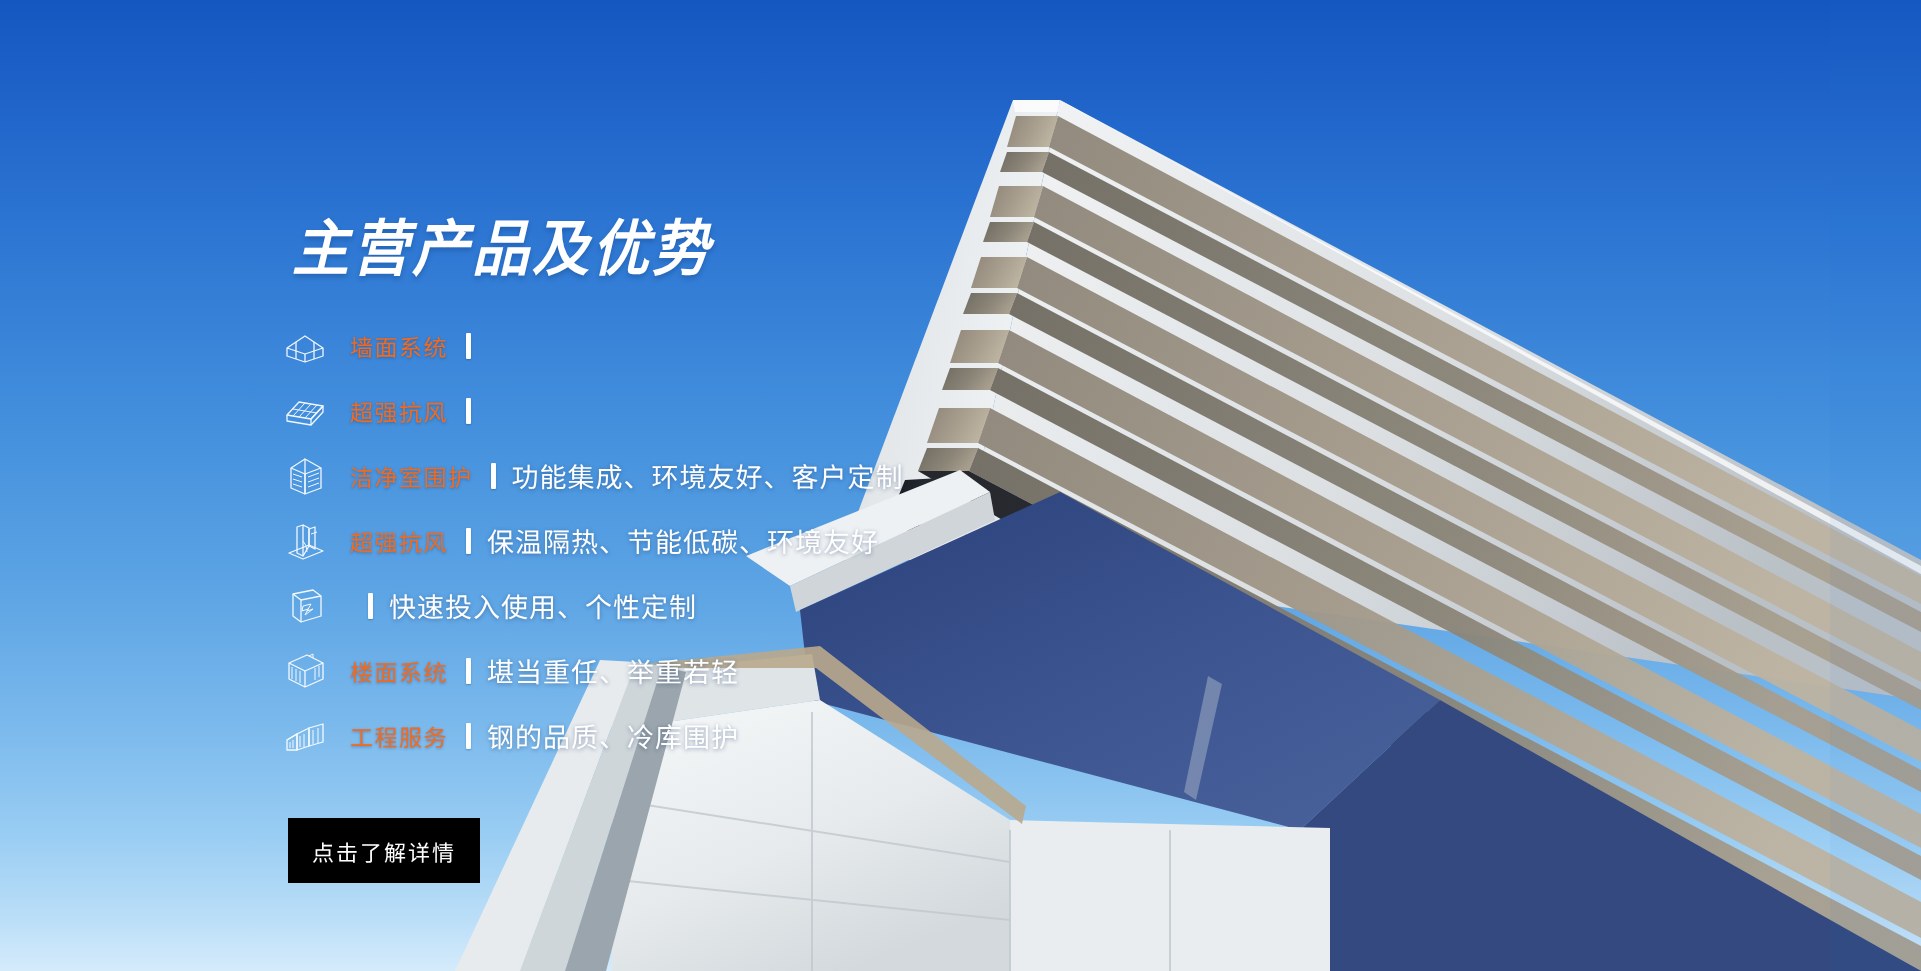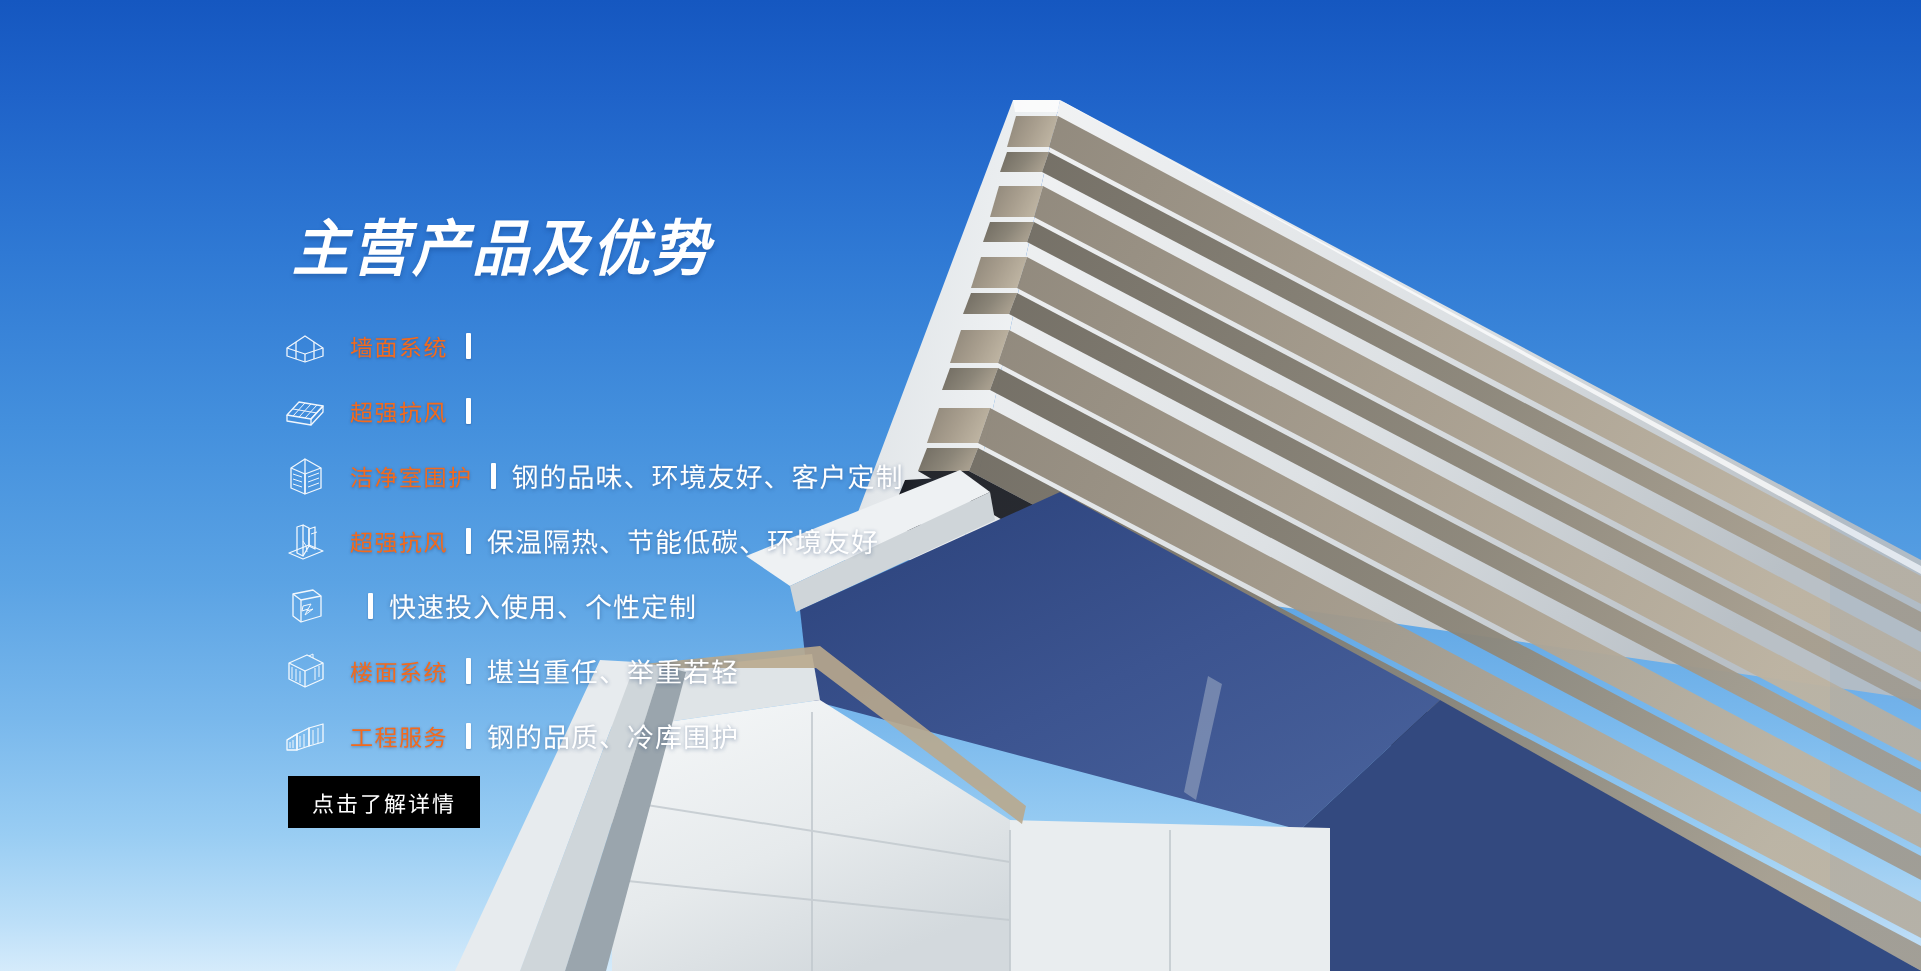--- a/index.html
+++ b/index.html
@@ -105,22 +105,22 @@
   .row-desc {
     font-size:27px;
     font-weight:400;
     color:#ffffff;
     letter-spacing:1px;
     text-shadow:0 1px 4px rgba(20,50,100,.45);
   }
 
   #cta-button {
     position:absolute;
-    left:-4px; top:760px;
-    width:192px; height:52px;
+    left:-4px; top:802px;
+    width:192px; height:65px;
     background:#000000;
     color:#ffffff;
     border:none;
     font-size:22px;
     letter-spacing:2px;
     font-family:"Liberation Sans","DejaVu Sans",sans-serif;
     cursor:pointer;
     display:flex;
     align-items:center;
     justify-content:center;
@@ -288,21 +288,21 @@
             <path d="M10 20 L19 23" stroke-width="1"></path>
             <path d="M10 25 L19 28" stroke-width="1"></path>
             <path d="M10 30 L19 33" stroke-width="1"></path>
             <path d="M25 23 L36 19" stroke-width="1"></path>
             <path d="M25 28 L36 24" stroke-width="1"></path>
             <path d="M25 33 L36 29" stroke-width="1"></path>
           </svg>
         </span>
         <span class="row-title">洁净室围护</span>
         <span class="row-sep"></span>
-        <span class="row-desc">钢的品味、环境友好、客户定制</span>
+        <span class="row-desc">功能集成、环境友好、客户定制</span>
       </div>
 
       <div class="product-row">
         <span class="row-icon">
           <svg width="44" height="44" viewBox="0 0 44 44" fill="none" stroke="#ffffff" stroke-width="1.3" stroke-linejoin="round">
             <path d="M6 34 L20 40 L40 32 L26 26 Z"></path>
             <path d="M14 8 L20 6 L20 37 L14 34 Z"></path>
             <path d="M26 10 L32 8 L32 30 L26 27 Z"></path>
             <path d="M20 6 L26 9 L26 27 L20 37"></path>
             <path d="M20 22 Q24 26 24 33" stroke-width="1"></path>

